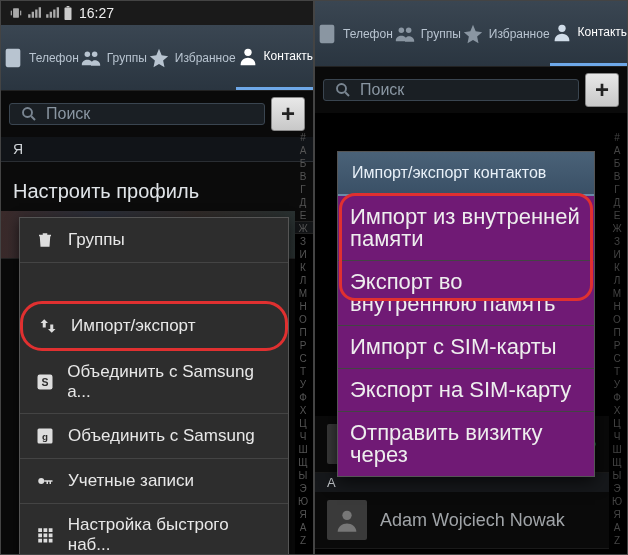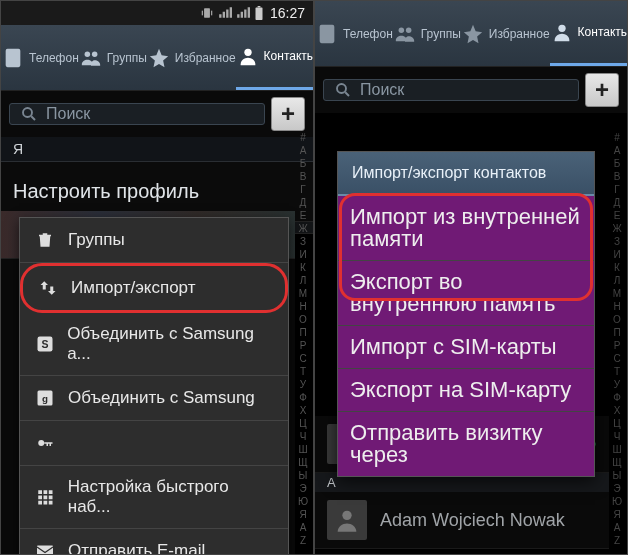--- a/index.html
+++ b/index.html
@@ -17,21 +17,20 @@
     background: #000;
     position: relative;
     overflow: hidden;
     border: 1px solid #444;
   }
   
   .status-bar {
     height: 24px;
     background: #1a1a1a;
     display: flex;
-    justify-content: flex-end;
     align-items: center;
     gap: 6px;
     padding: 0 8px;
     color: #ccc;
     font-size: 12px;
   }
   .status-icons { display: flex; align-items: center; gap: 4px; }
   .clock { font-size: 14px; color: #eee; }
   
   .tab-bar {
@@ -140,20 +139,21 @@
   .menu-item:last-child { border-bottom: none; }
   .menu-icon {
     width: 22px; height: 22px;
     display: flex; align-items: center; justify-content: center;
     color: #e0e0e0;
     font-size: 16px;
   }
   .highlight-red {
     border: 3px solid #e03030;
     border-radius: 22px;
+    margin-top: 38px;
   }
   .dialog {
     position: absolute;
     left: 22px;
     right: 32px;
     top: 150px;
     background: #701a75;
     border: 1px solid #555;
     box-shadow: 0 4px 16px rgba(0,0,0,.7);
     z-index: 30;
@@ -387,20 +387,21 @@
       </span>
       <span>Объединить с Samsung</span>
     </div>
     <div class="menu-item">
       <span class="menu-icon">
         <svg width="20" height="18" viewBox="0 0 24 24" fill="#ddd">
             <circle cx="7" cy="12" r="4"></circle>
             <path d="M11 11h11v2h-2v3h-2v-3h-2v3h-2v-3h-3z"></path>
           </svg>
       </span>
+      <span>Учетные записи</span>
     </div>
     <div class="menu-item">
       <span class="menu-icon">
         <svg width="18" height="18" viewBox="0 0 24 24" fill="#ddd">
             <rect x="3" y="3" width="5" height="5"></rect>
             <rect x="10" y="3" width="5" height="5"></rect>
             <rect x="17" y="3" width="5" height="5"></rect>
             <rect x="3" y="10" width="5" height="5"></rect>
             <rect x="10" y="10" width="5" height="5"></rect>
             <rect x="17" y="10" width="5" height="5"></rect>

